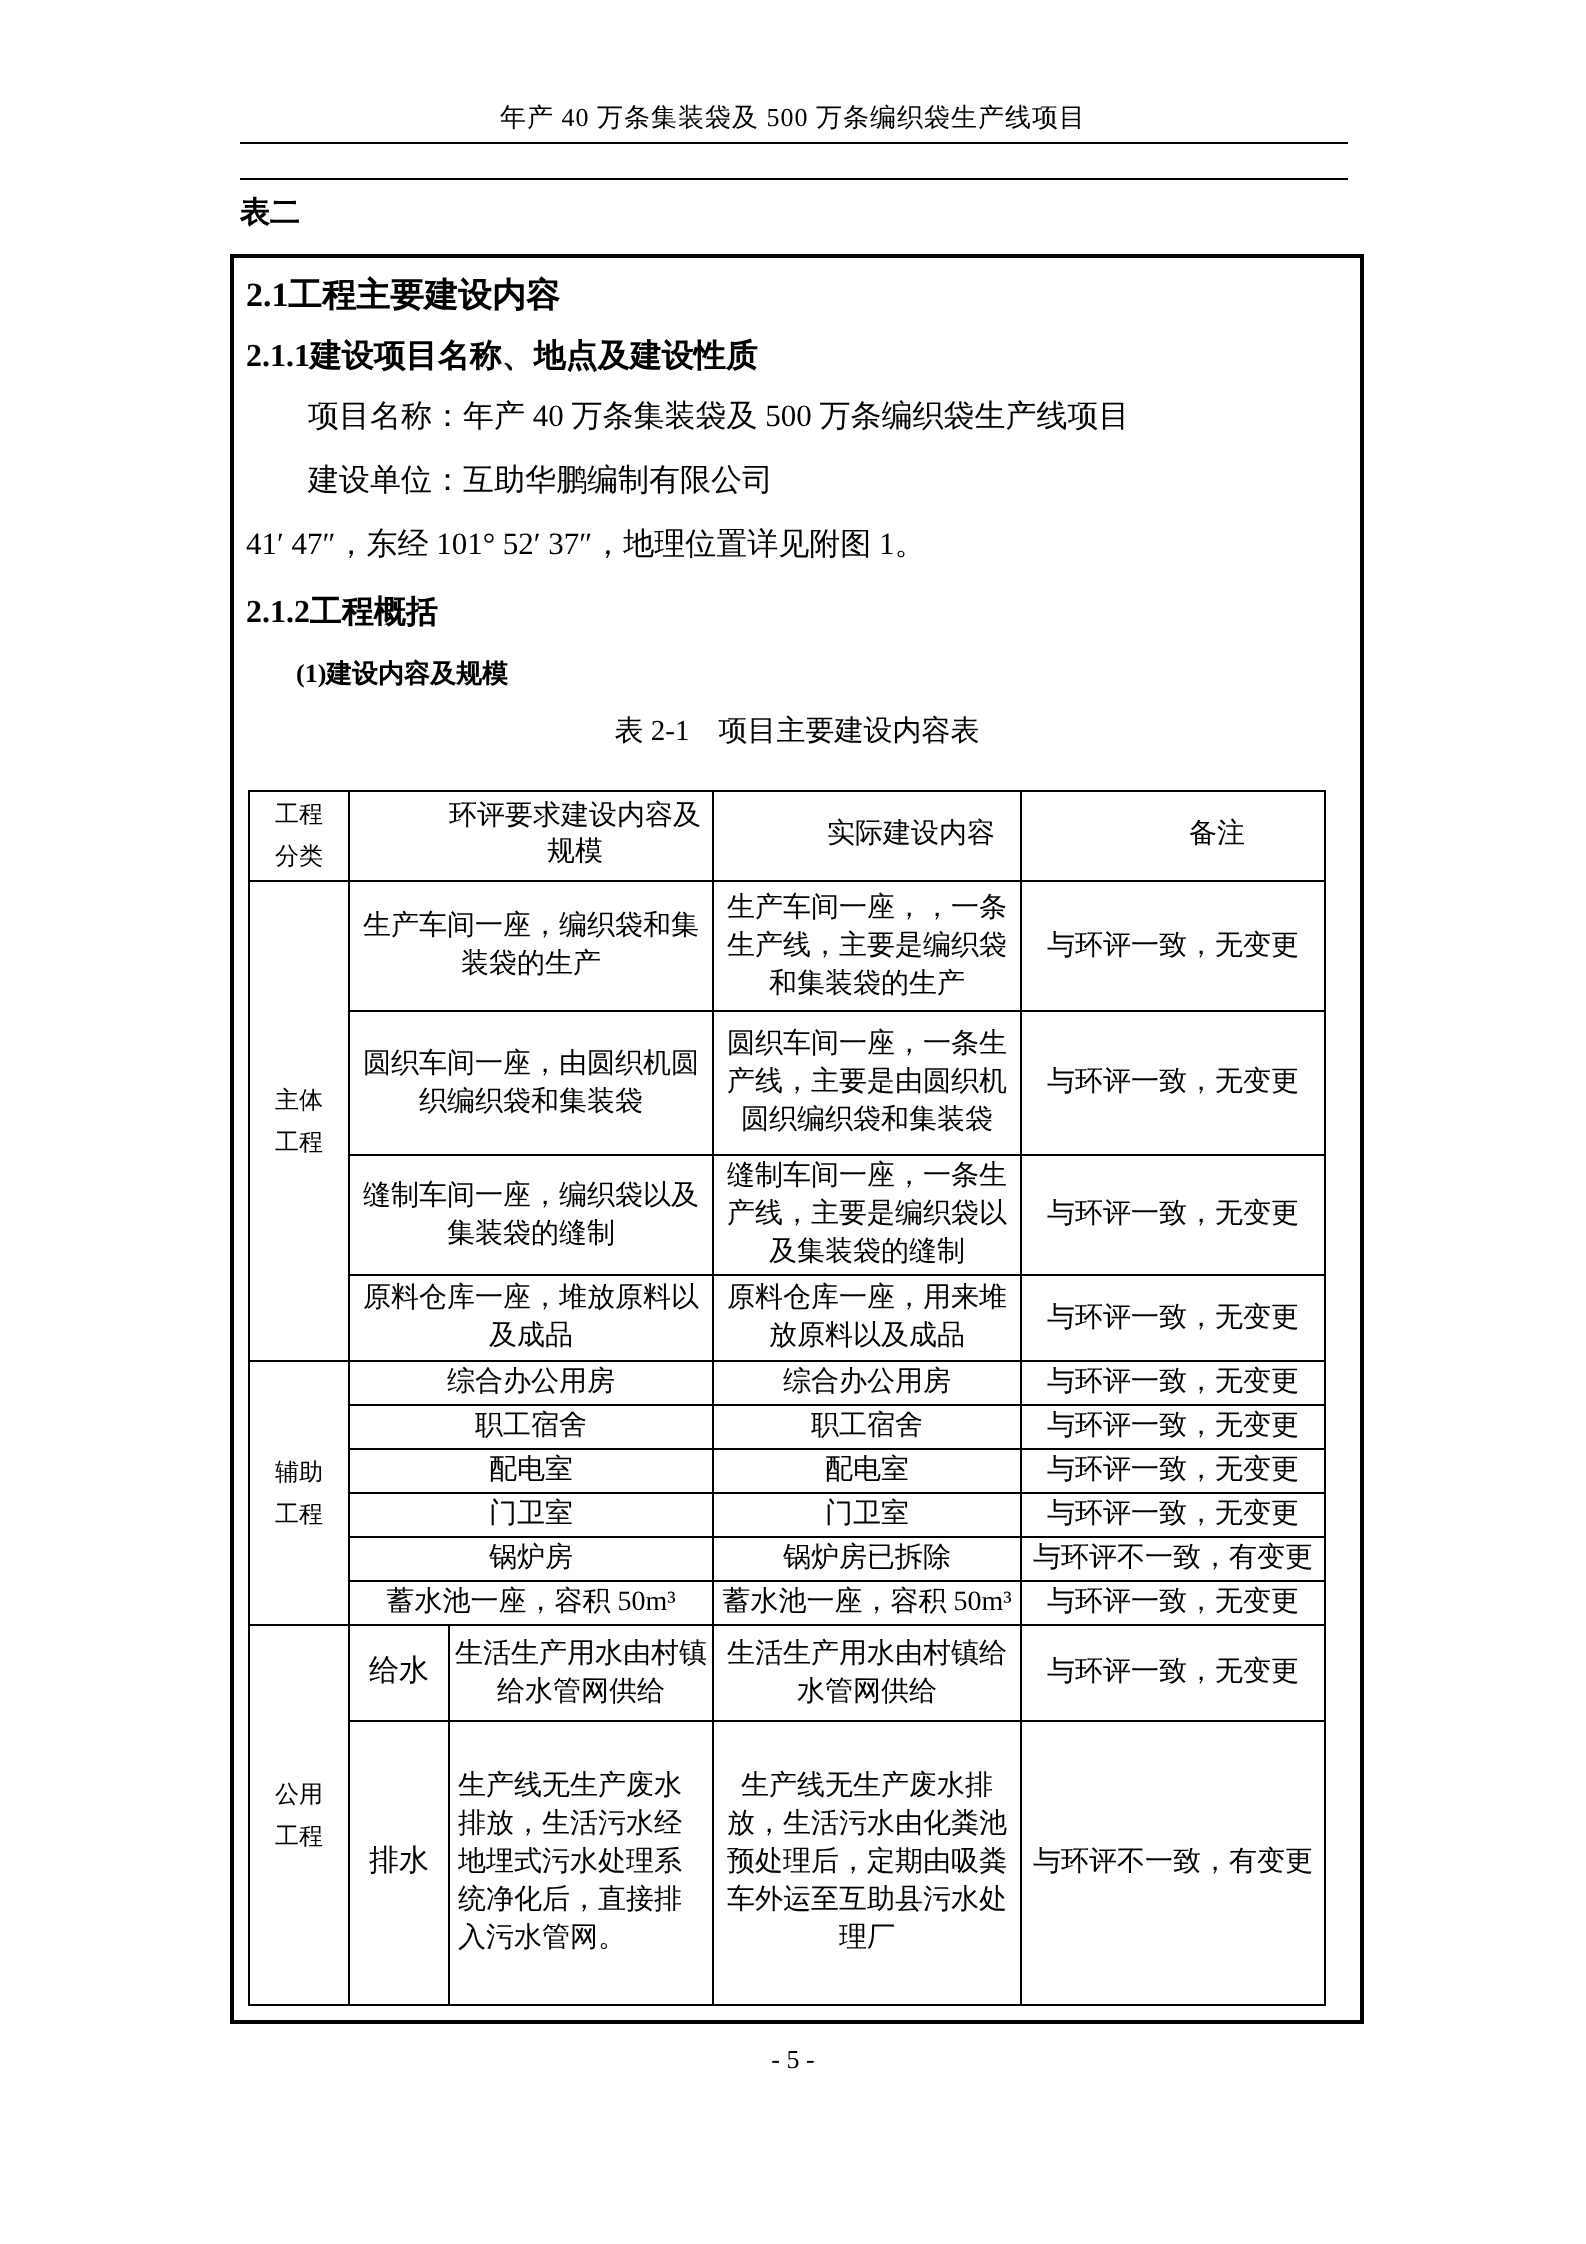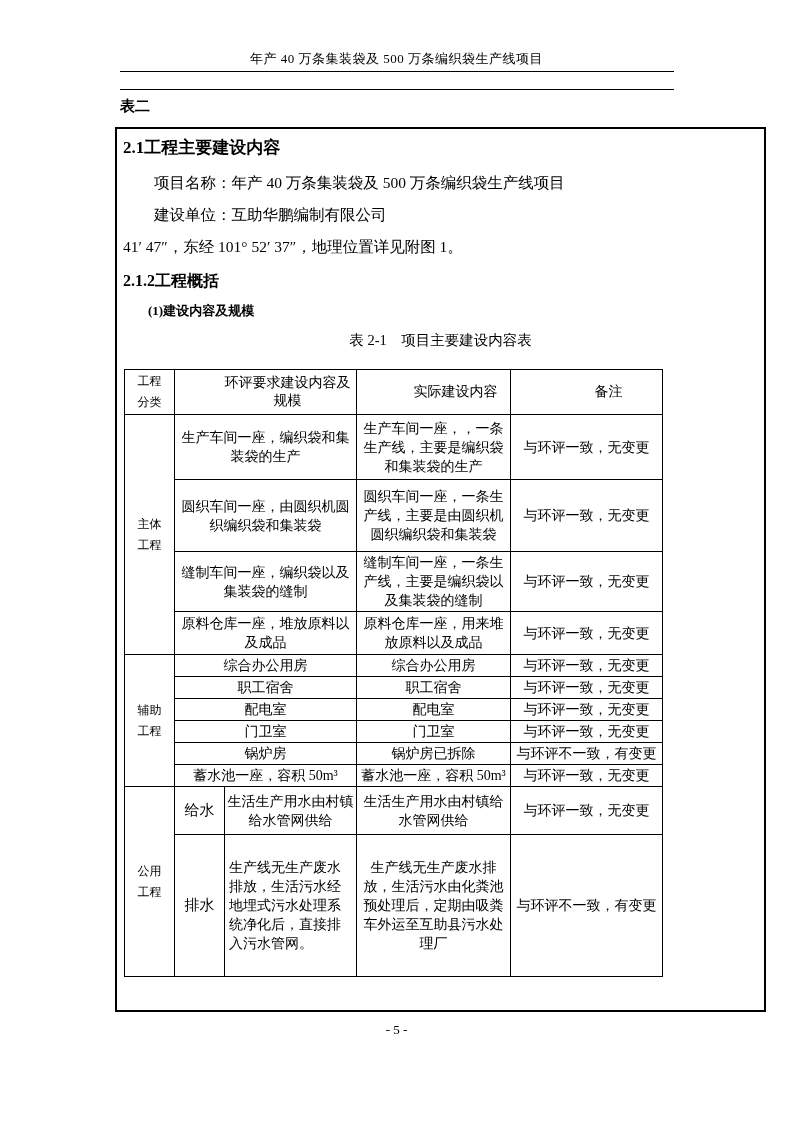--- a/index.html
+++ b/index.html
@@ -16,21 +16,21 @@
   }
   .rule-1{position:absolute;top:71px;left:120px;width:554px;border-top:1.5px solid #000;}
   .rule-2{position:absolute;top:89px;left:120px;width:554px;border-top:1px solid #000;}
 
   .table-label{
     position:absolute;top:97px;left:120px;
     font-size:15px;font-weight:bold;
   }
 
   .content-box{
-    position:absolute;top:127px;left:115px;width:651px;height:885px;
+    position:absolute;top:127px;left:115px;width:567px;height:885px;
     box-sizing:border-box;border:2px solid #000;
     padding:2px 6px 0 6px;overflow:hidden;
   }
 
   .h-21{font-size:17px;font-weight:bold;margin:4px 0 6px 0;line-height:26px;}
   .h-211,.h-212{font-size:16px;font-weight:bold;margin:6px 0 2px 0;line-height:24px;}
   .h-212{margin-top:6px;}
   .para{font-size:15.5px;line-height:32px;margin:0;padding-left:31px;}
   .para.cont{padding-left:0;}
   .h-sub{font-size:13px;font-weight:bold;margin:6px 0 2px 0;padding-left:25px;line-height:24px;}
@@ -77,20 +77,21 @@
 <div class="page">
 
   <div class="doc-title">年产 40 万条集装袋及 500 万条编织袋生产线项目</div>
   <div class="rule-1"></div>
   <div class="rule-2"></div>
 
   <div class="table-label">表二</div>
 
   <div class="content-box">
     <div class="h-21">2.1工程主要建设内容</div>
+    <div class="h-211">2.1.1建设项目名称、地点及建设性质</div>
     <p class="para">项目名称：年产 40 万条集装袋及 500 万条编织袋生产线项目</p>
     <p class="para">建设单位：互助华鹏编制有限公司</p>
     <p class="para cont">41′ 47″，东经 101° 52′ 37″，地理位置详见附图 1。</p>
     <div class="h-212">2.1.2工程概括</div>
     <div class="h-sub">(1)建设内容及规模</div>
     <div class="tbl-caption">表 2-1　项目主要建设内容表</div>
 
     <table class="ctable">
       <colgroup>
         <col style="width:50px">

